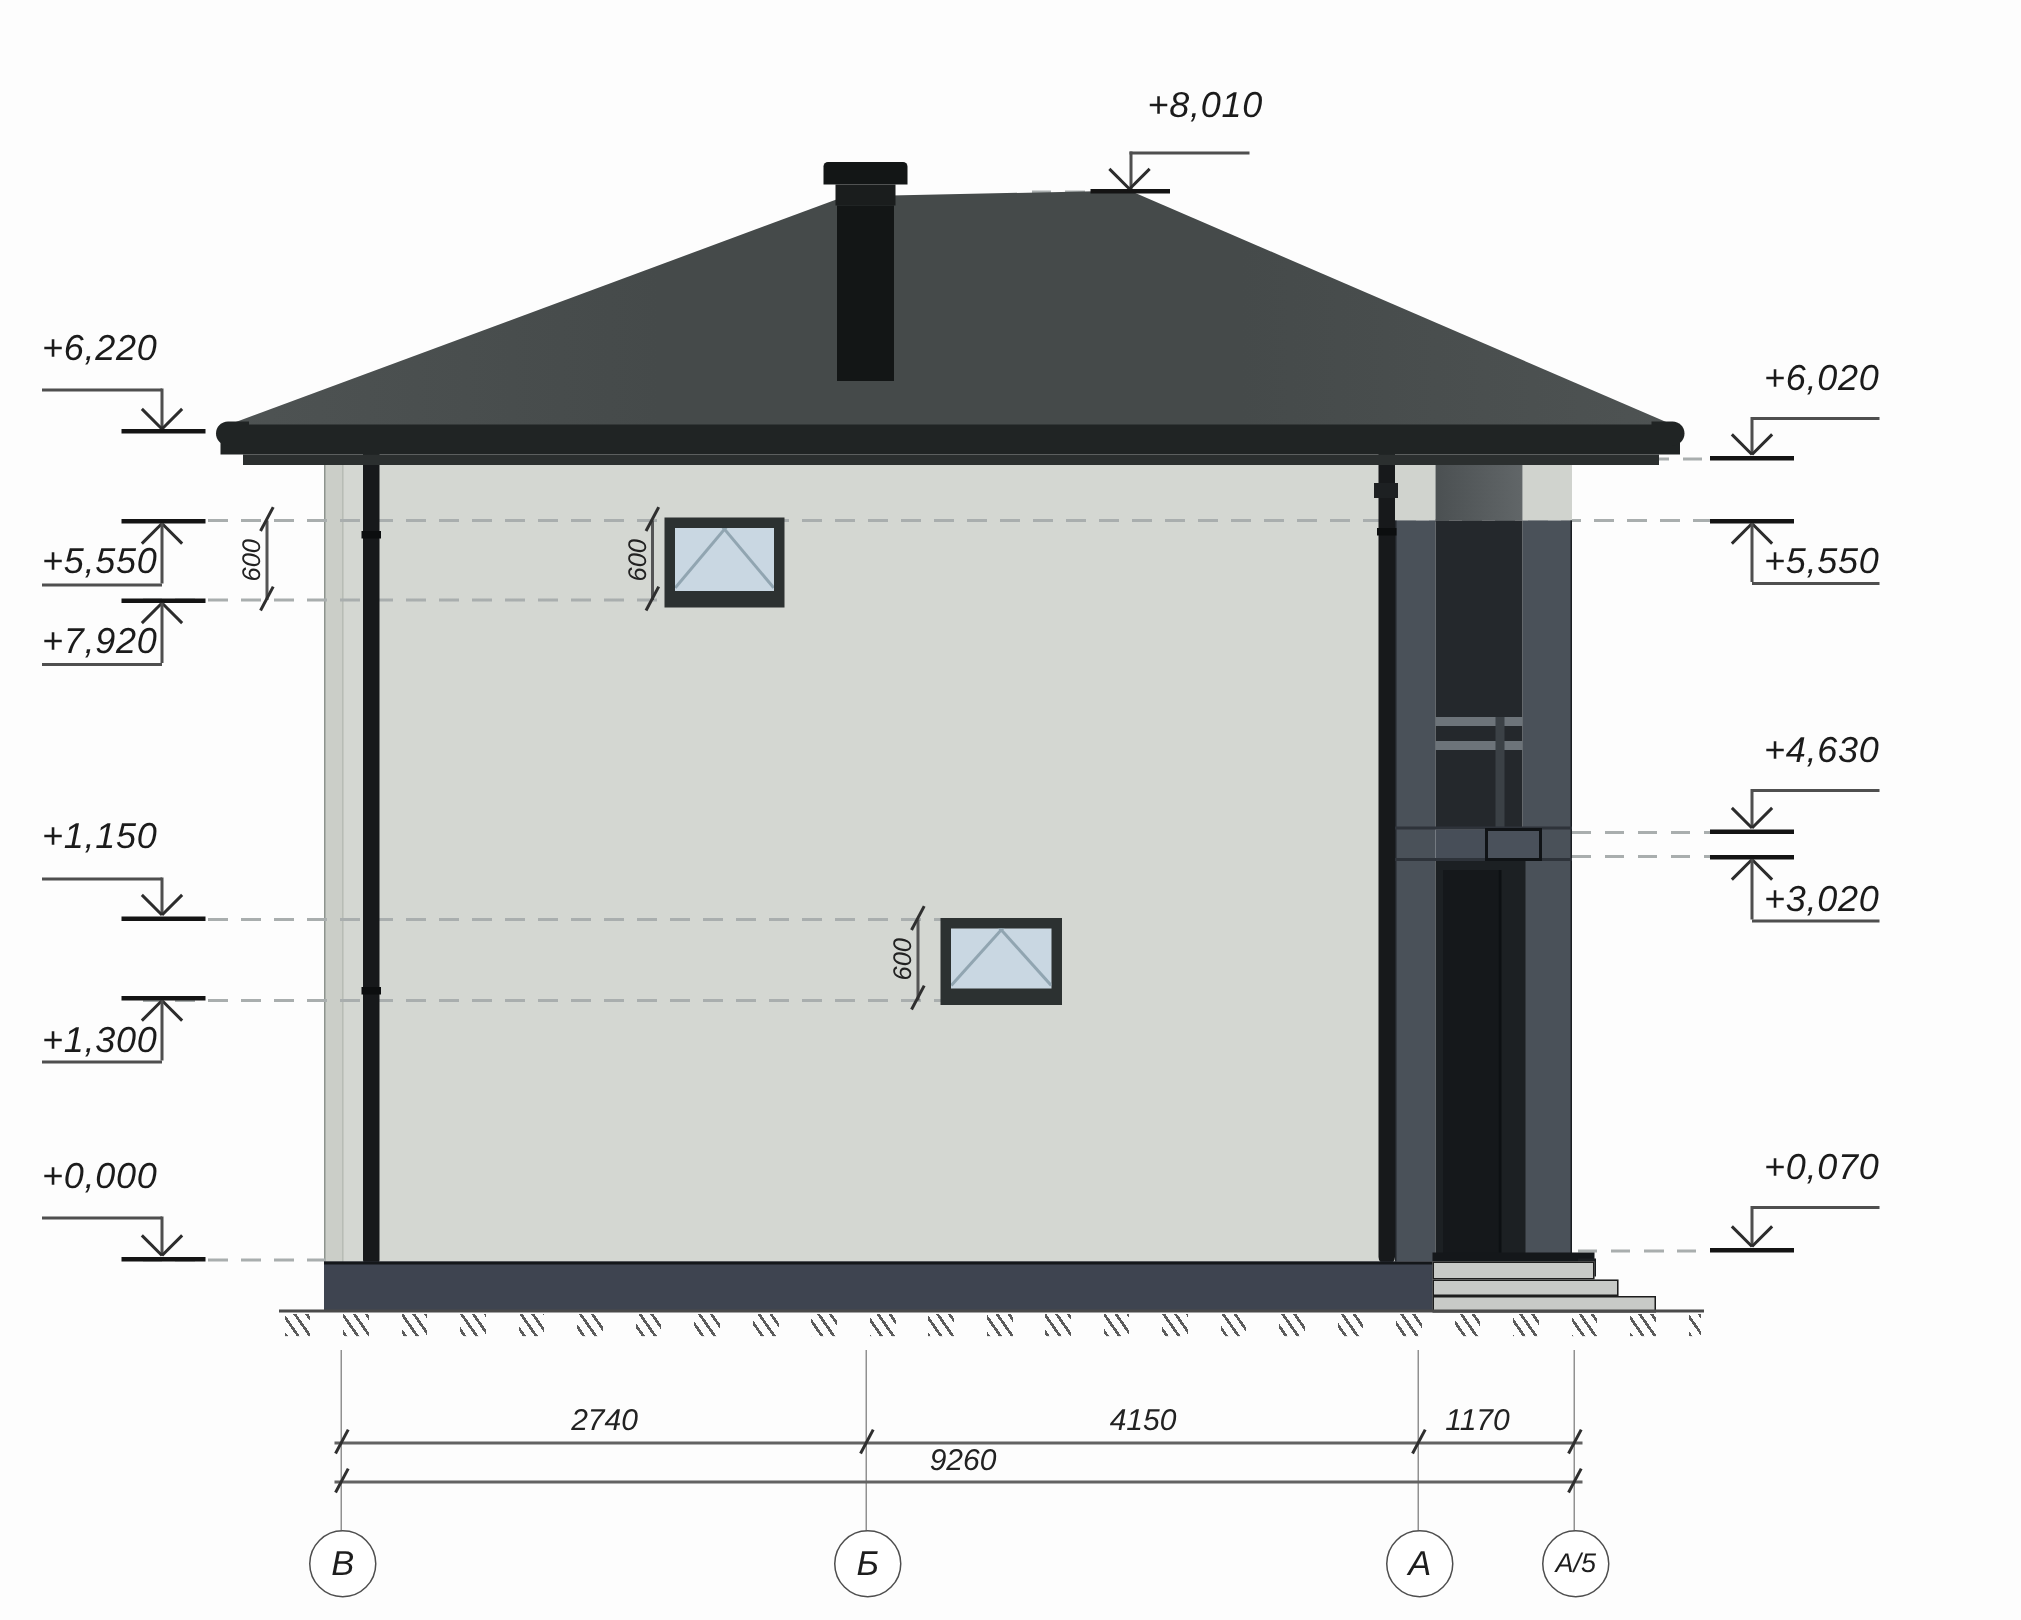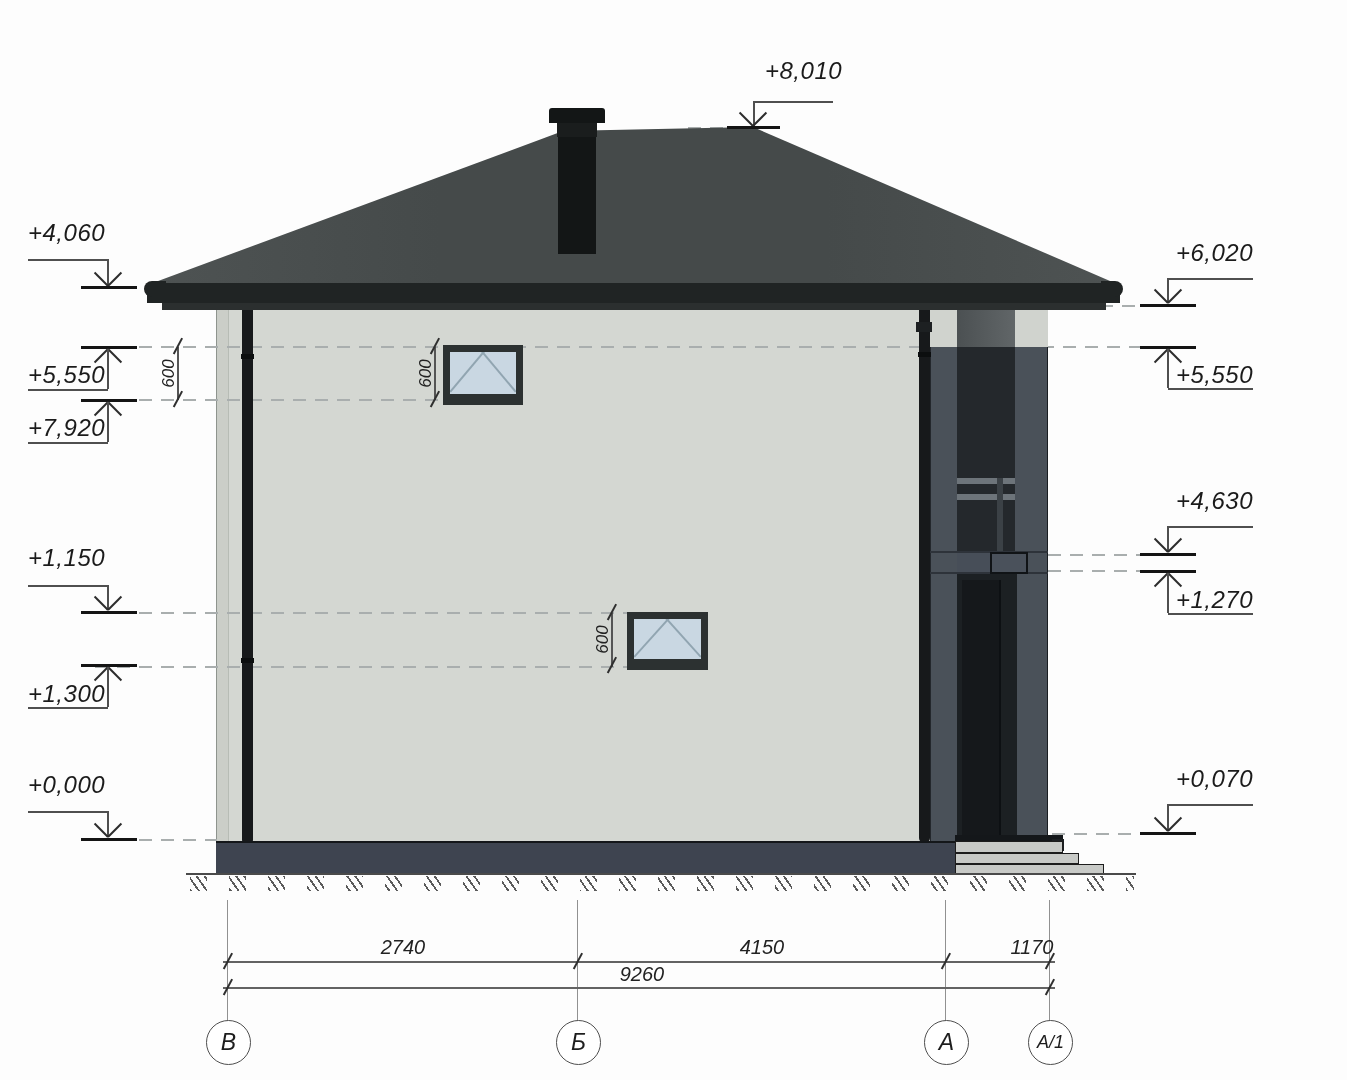--- a/index.html
+++ b/index.html
@@ -122,21 +122,21 @@
 
   <div class="lbl" style="left:765px;top:58px;">+8,010</div>
   <div class="flag" style="left:753px;top:101px;width:80px;"></div>
   <div class="leader" style="left:753px;top:101px;height:25px;"></div>
   <div class="arr down" style="left:753px;top:126px;">
       <span class="s1"></span>
       <span class="s2"></span>
     </div>
   <div class="mbase" style="left:727px;top:126px;width:53px;"></div>
 
-  <div class="lbl" style="left:28px;top:220px;">+4,060</div>
+  <div class="lbl" style="left:28px;top:220px;">+6,220</div>
   <div class="flag" style="left:28px;top:259px;width:80px;"></div>
   <div class="leader" style="left:107px;top:259px;height:27px;"></div>
   <div class="arr down" style="left:108px;top:286px;">
       <span class="s1"></span>
       <span class="s2"></span>
     </div>
   <div class="mbase" style="left:81px;top:286px;width:56px;"></div>
 
   <div class="lbl" style="left:28px;top:362px;">+5,550</div>
   <div class="mbase" style="left:81px;top:346px;width:56px;"></div>
@@ -210,21 +210,21 @@
     </div>
   <div class="mbase" style="left:1140px;top:553px;width:56px;"></div>
 
   <div class="mbase" style="left:1140px;top:570px;width:56px;"></div>
   <div class="arr up" style="left:1168px;top:573px;">
       <span class="s1"></span>
       <span class="s2"></span>
     </div>
   <div class="leader" style="left:1167px;top:573px;height:40px;"></div>
   <div class="flag" style="left:1168px;top:613px;width:85px;"></div>
-  <div class="lbl" style="left:1168px;top:587px;width:85px;text-align:right;">+1,270</div>
+  <div class="lbl" style="left:1168px;top:587px;width:85px;text-align:right;">+3,020</div>
 
   <div class="lbl" style="left:1168px;top:766px;width:85px;text-align:right;">+0,070</div>
   <div class="flag" style="left:1168px;top:804px;width:85px;"></div>
   <div class="leader" style="left:1167px;top:804px;height:27px;"></div>
   <div class="arr down" style="left:1168px;top:831px;">
       <span class="s1"></span>
       <span class="s2"></span>
     </div>
   <div class="mbase" style="left:1140px;top:832px;width:56px;"></div>
 
@@ -248,33 +248,33 @@
   <div class="thinv" style="left:945px;top:900px;height:121px;"></div>
   <div class="thinv" style="left:1049px;top:900px;height:121px;"></div>
 
   <div class="dimline" style="left:223px;top:961px;width:832px;"></div>
   <div class="dtick" style="left:219px;top:960px;"></div>
   <div class="dtick" style="left:569px;top:960px;"></div>
   <div class="dtick" style="left:937px;top:960px;"></div>
   <div class="dtick" style="left:1041px;top:960px;"></div>
   <div class="dimlbl" style="left:343px;top:937px;width:120px;">2740</div>
   <div class="dimlbl" style="left:702px;top:937px;width:120px;">4150</div>
-  <div class="dimlbl" style="left:972px;top:937px;width:120px;">1170</div>
+  <div class="dimlbl" style="left:925px;top:937px;width:120px;">1170</div>
 
   <div class="dimline" style="left:223px;top:987px;width:832px;"></div>
   <div class="dtick" style="left:219px;top:986px;"></div>
   <div class="dtick" style="left:1041px;top:986px;"></div>
   <div class="dimlbl" style="left:582px;top:964px;width:120px;">9260</div>
 
   <div class="bubble" style="left:206px;top:1020px;">
     <span>В</span>
   </div>
   <div class="bubble" style="left:556px;top:1020px;">
     <span>Б</span>
   </div>
   <div class="bubble" style="left:924px;top:1020px;">
     <span>А</span>
   </div>
   <div class="bubble small" style="left:1028px;top:1020px;">
-    <span>А/1</span>
+    <span>А/5</span>
   </div>
 
 </div>
 
 </body></html>

